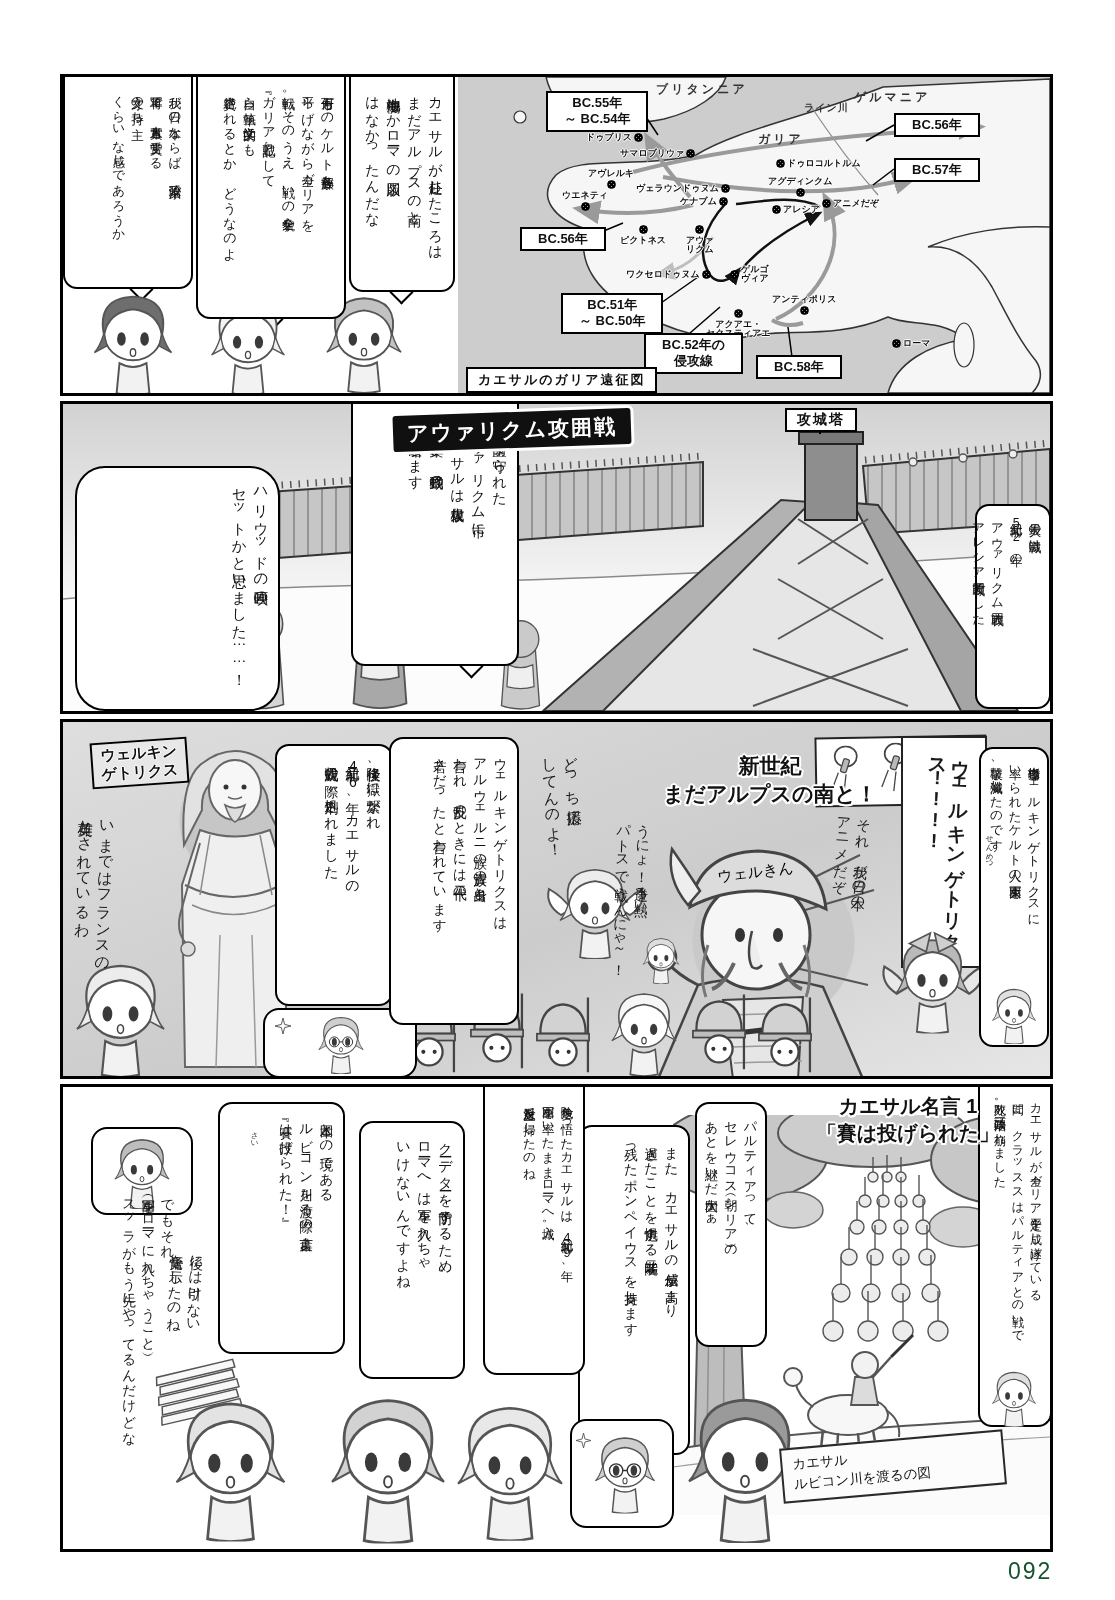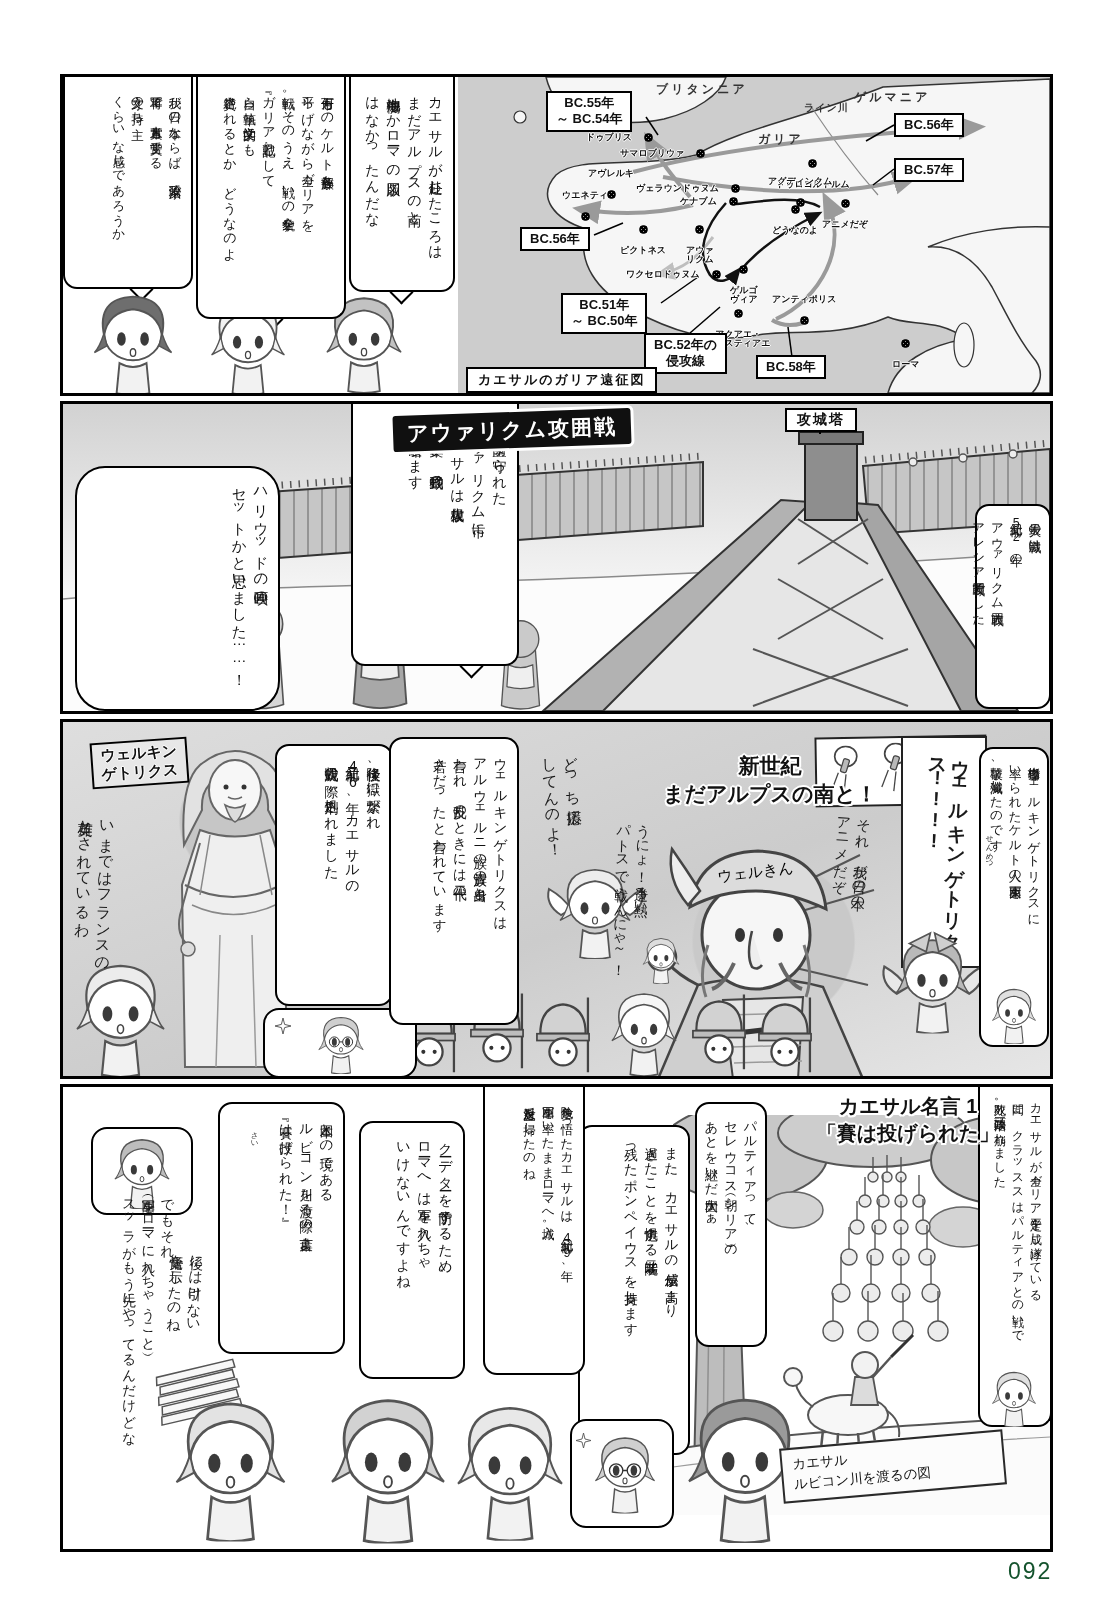--- a/index.html
+++ b/index.html
@@ -27,27 +27,27 @@
       box-shadow:0 0 0 3px #fff;border-radius:3px;z-index:7;letter-spacing:2px}
   .nb{position:absolute;border:2.5px solid #000;background:rgba(255,255,255,.35);font-weight:bold;
       line-height:1.25;padding:2px 8px;white-space:pre-line;text-align:center;z-index:7;
       text-shadow:1px 0 #fff,-1px 0 #fff,0 1px #fff,0 -1px #fff}
   .ot{position:absolute;font-weight:bold;color:#111;text-align:center;white-space:pre-line;z-index:7;
       text-shadow:2px 0 0 #fff,-2px 0 0 #fff,0 2px 0 #fff,0 -2px 0 #fff,
                   1.5px 1.5px 0 #fff,-1.5px -1.5px 0 #fff,1.5px -1.5px 0 #fff,-1.5px 1.5px 0 #fff}
   #map{position:absolute;left:395px;top:0;width:592px;height:321px;overflow:hidden}
   .region{position:absolute;font-size:12px;letter-spacing:3px;color:#333;z-index:4;font-weight:600}
   .ybox{position:absolute;background:#fff;border:2px solid #000;font-weight:bold;font-size:13px;
-        line-height:1.25;padding:2px 8px;text-align:center;white-space:pre-line;z-index:5}
-  .city{position:absolute;display:flex;align-items:center;gap:12px;font-size:9px;line-height:1.05;
+        line-height:1.25;padding:2px 16px;text-align:center;white-space:pre-line;z-index:5}
+  .city{position:absolute;display:flex;align-items:center;gap:2px;font-size:9px;line-height:1.05;
         white-space:pre-line;color:#111;font-weight:600;z-index:4;
         text-shadow:1px 0 #fff,-1px 0 #fff,0 1px #fff,0 -1px #fff}
   .city .cdot{width:7px;height:7px;min-width:7px;border-radius:50%;border:1.5px solid #000;
         background:radial-gradient(circle,#000 38%,#fff 42%,#000 0);box-sizing:content-box}
-  .dot-l{flex-direction:column}.dot-r{flex-direction:row-reverse}
+  .dot-l{flex-direction:row}.dot-r{flex-direction:row-reverse}
   .dot-a{flex-direction:column}.dot-b{flex-direction:column-reverse}
   .cap{position:absolute;background:#fff;border:2px solid #000;font-size:13px;font-weight:600;
        padding:2px 10px;letter-spacing:2px;z-index:6}
   .wlabel{position:absolute;background:#fff;border:2px solid #000;font-size:14px;font-weight:600;
        padding:1px 10px;letter-spacing:2px;z-index:7}
   .fur{position:absolute;writing-mode:vertical-rl;text-orientation:upright;font-size:7.5px;
        color:#222;z-index:8;letter-spacing:0}
   .pn{position:absolute;left:1008px;top:1558px;font-size:23px;color:#14532d;letter-spacing:2px}
   .fig{position:absolute;z-index:3}
   .banner-paper{position:absolute;background:#fff;border:2px solid #222;z-index:2}
@@ -194,21 +194,21 @@
       <div class="ybox" style="left:298px;top:278px">BC.58年</div>
 
       <span class="city dot-r" style="left:128px;top:56px"><i class="cdot"></i><b>ドゥブリス</b></span>
       <span class="city dot-r" style="left:162px;top:72px"><i class="cdot"></i><b>サマロブリウァ</b></span>
       <span class="city dot-l" style="left:318px;top:82px"><i class="cdot"></i><b>ドゥロコルトルム</b></span>
       <span class="city dot-b" style="left:130px;top:92px"><i class="cdot"></i><b>アヴレルキ</b></span>
       <span class="city dot-r" style="left:178px;top:107px"><i class="cdot"></i><b>ヴェラウンドゥヌム</b></span>
       <span class="city dot-b" style="left:310px;top:100px"><i class="cdot"></i><b>アグディンクム</b></span>
       <span class="city dot-b" style="left:104px;top:114px"><i class="cdot"></i><b>ウエネティ</b></span>
       <span class="city dot-r" style="left:222px;top:120px"><i class="cdot"></i><b>ケナブム</b></span>
-      <span class="city dot-l" style="left:314px;top:128px"><i class="cdot"></i><b>どうなのよ</b></span>
+      <span class="city dot-l" style="left:314px;top:128px"><i class="cdot"></i><b>アレシア</b></span>
       <span class="city dot-l" style="left:364px;top:122px"><i class="cdot"></i><b>アニメだぞ</b></span>
       <span class="city dot-a" style="left:162px;top:148px"><i class="cdot"></i><b>ピクトネス</b></span>
       <span class="city dot-a" style="left:228px;top:148px;"><i class="cdot"></i><b>アウァ
 リクム</b></span>
       <span class="city dot-r" style="left:168px;top:193px"><i class="cdot"></i><b>ワクセロドゥヌム</b></span>
       <span class="city dot-l" style="left:272px;top:188px;text-align:center"><i class="cdot"></i><b>ゲルゴ
 ヴィア</b></span>
       <span class="city dot-a" style="left:248px;top:232px;text-align:center"><i class="cdot"></i><b>アクアエ・
 セクスティアエ</b></span>
       <span class="city dot-b" style="left:314px;top:218px"><i class="cdot"></i><b>アンティポリス</b></span>

